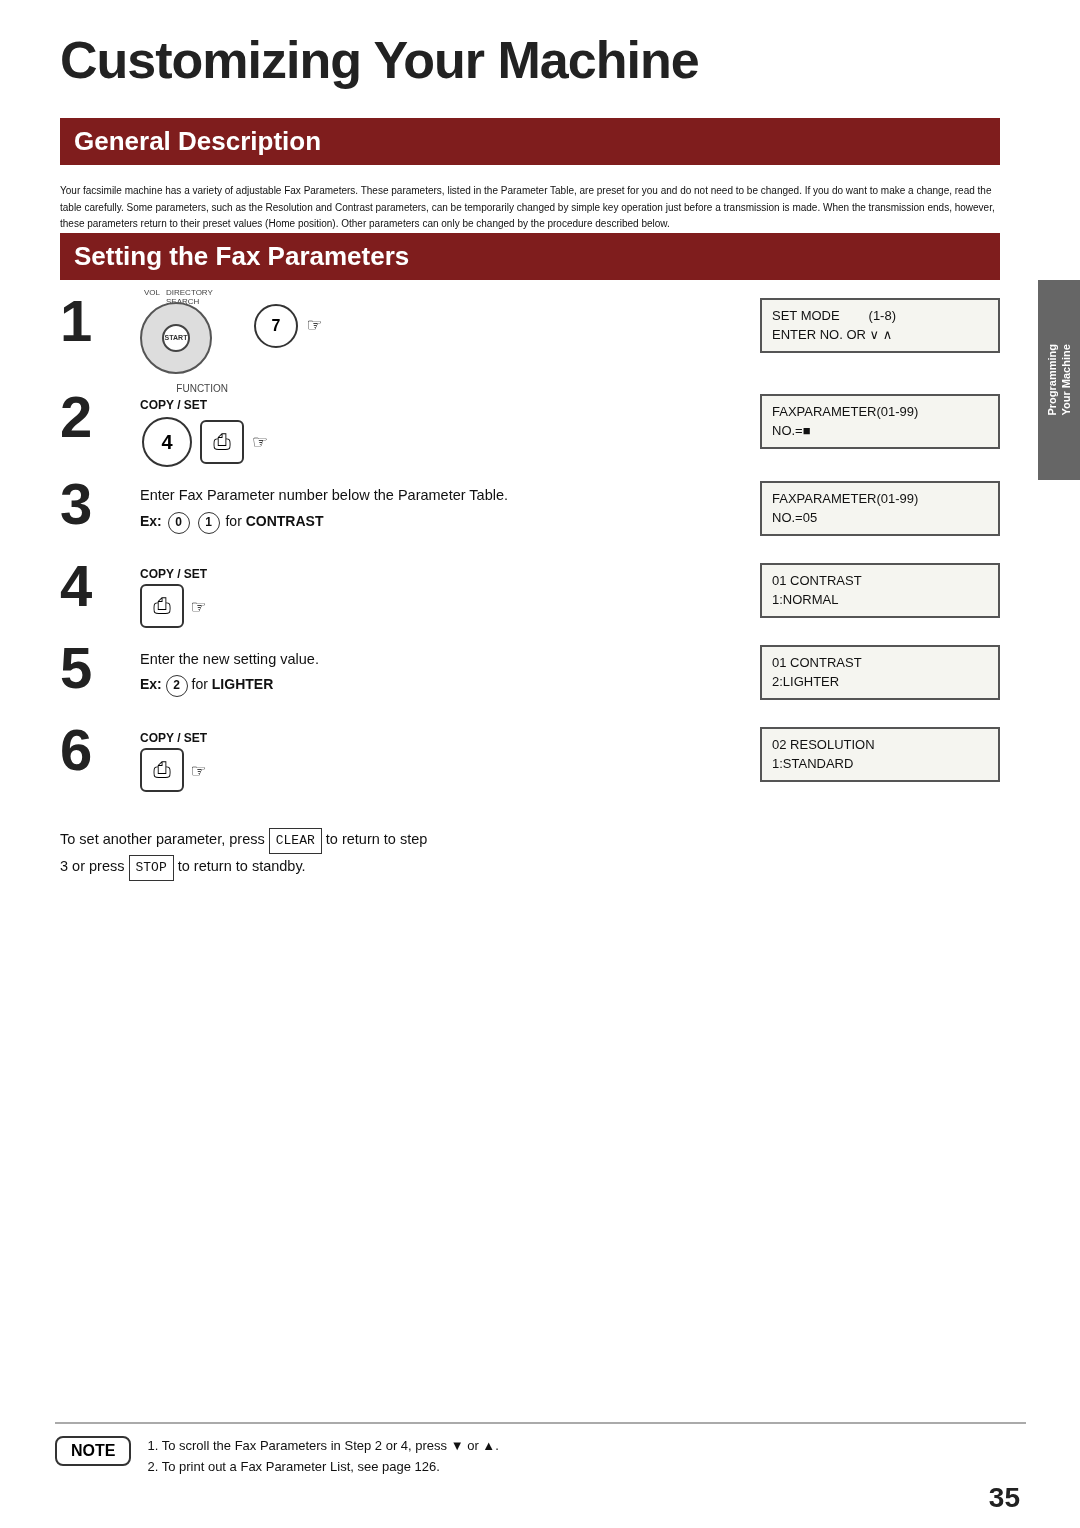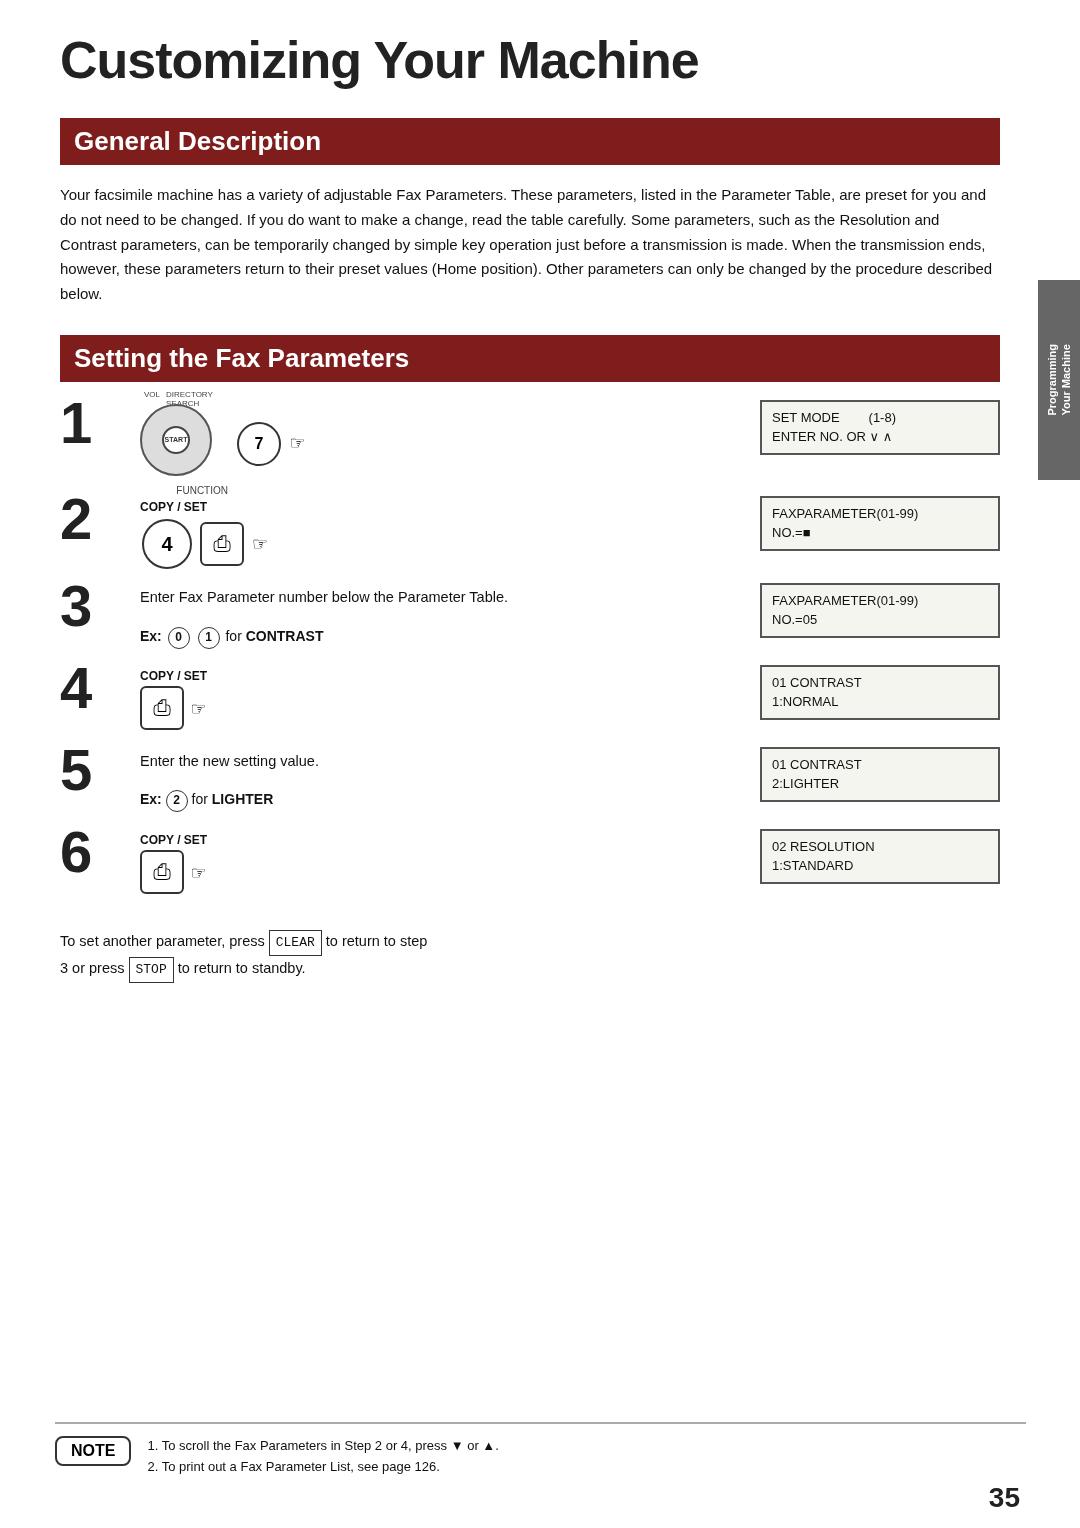--- a/index.html
+++ b/index.html
@@ -62,24 +62,23 @@
       background: #7f1d1d;
       color: #fff;
       font-size: 26px;
       font-weight: bold;
       padding: 8px 14px;
       margin-bottom: 18px;
     }
 
     
     .body-text {
-      font-size: 15px;
+      font-size: 10px;
       line-height: 1.65;
       color: #111;
-      margin-bottom: 28px;
     }
 
     
     .steps-area {
       display: flex;
       flex-direction: column;
       gap: 0;
     }
 
     .step-row {
@@ -168,35 +167,35 @@
       border: 2px solid #333;
       text-align: center;
       line-height: 40px;
       font-size: 22px;
       background: #fff;
     }
 
     
     .keyboard-cluster {
       display: inline-flex;
-      align-items: center;
-      gap: 5px;
+      align-items: flex-start;
+      gap: 22px;
       position: relative;
     }
 
     .step-text {
       font-size: 14.5px;
       color: #111;
       line-height: 1.5;
     }
 
     
     .ex-text {
       font-size: 14px;
-      margin-top: 16px;
+      margin-top: 4px;
     }
 
     
     .key-outlined {
       display: inline-block;
       border: 1.5px solid #333;
       padding: 1px 6px;
       font-size: 13px;
       font-family: 'Courier New', monospace;
     }

